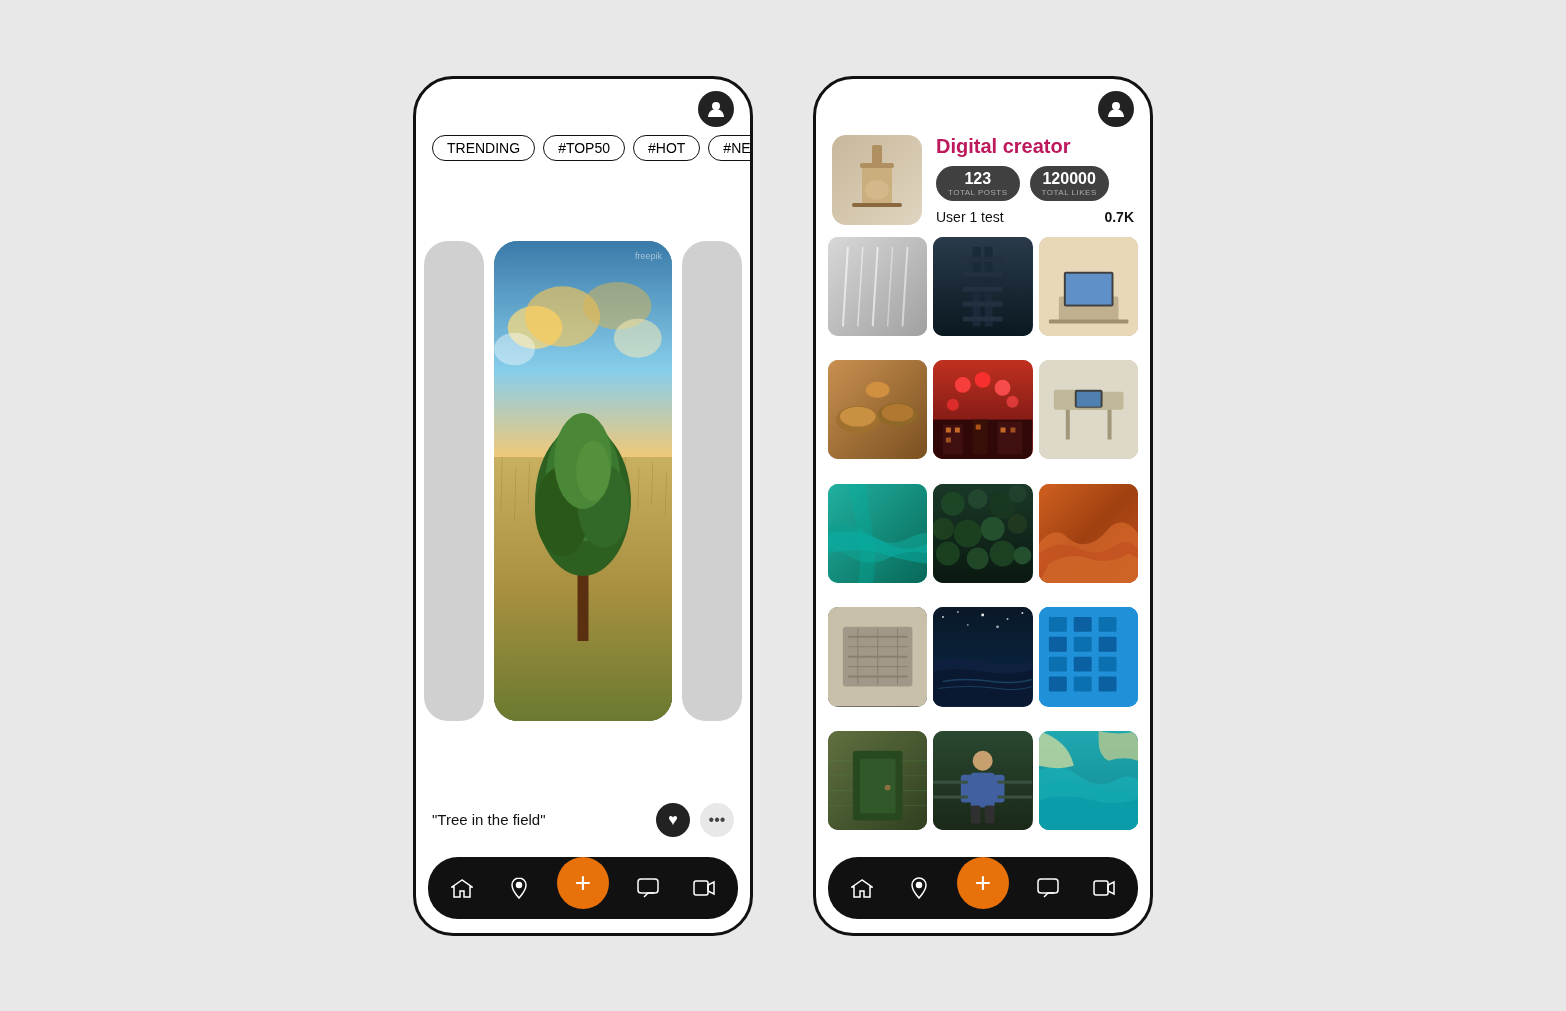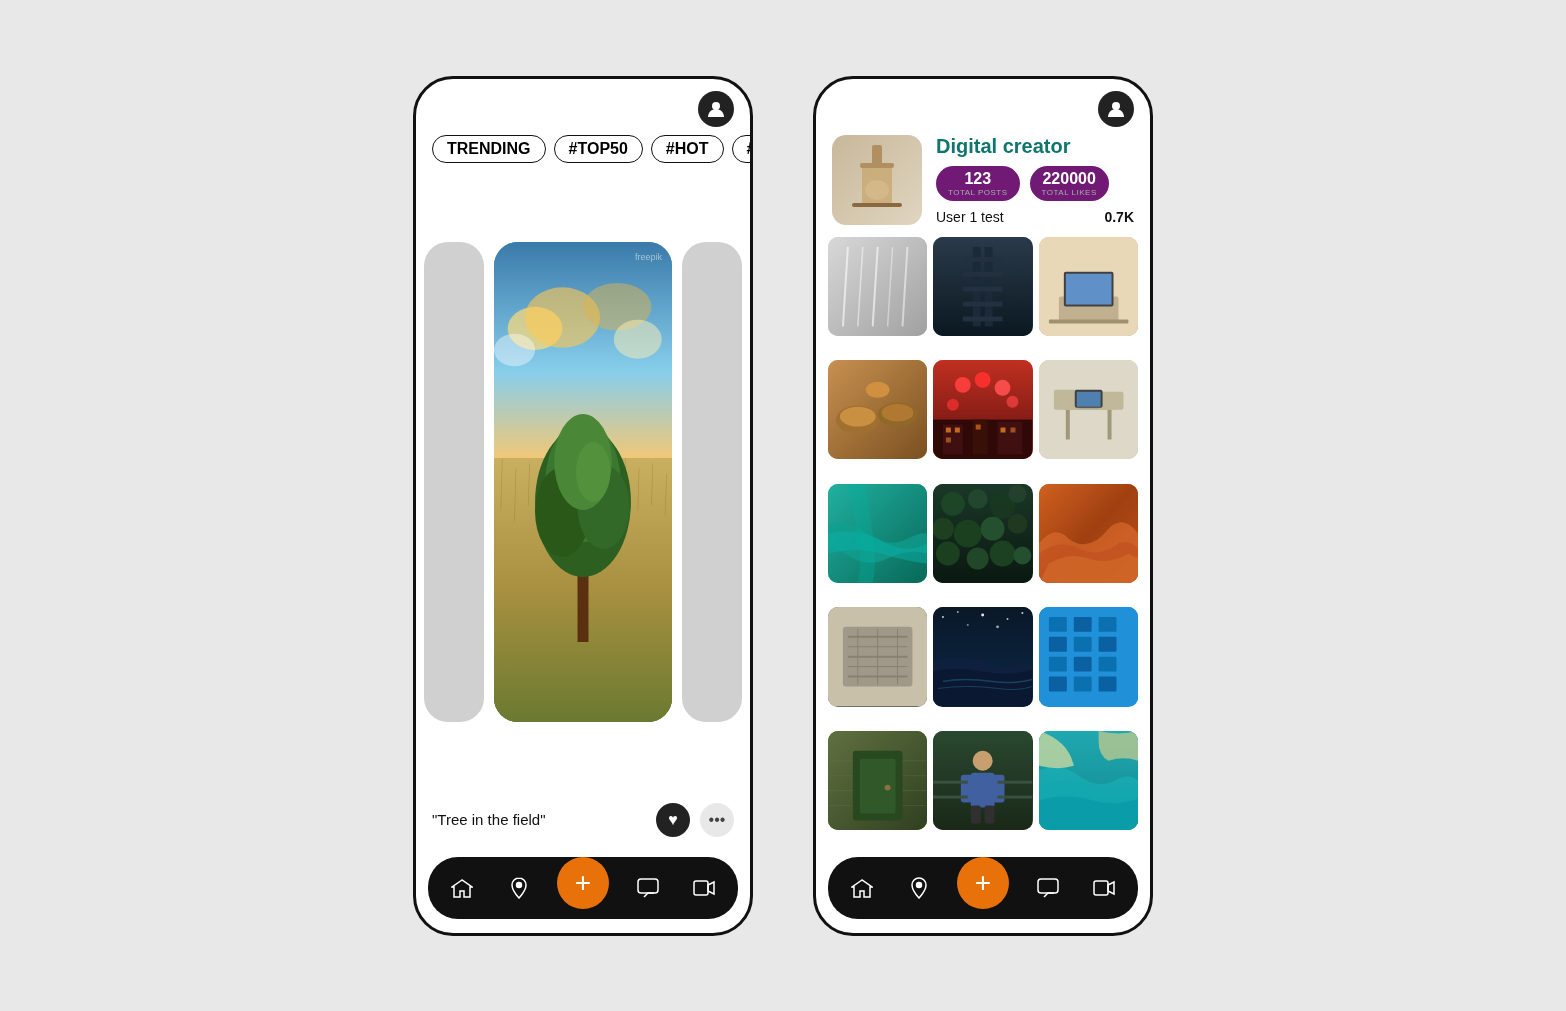--- a/index.html
+++ b/index.html
@@ -52,22 +52,22 @@
       display: flex;
       gap: 8px;
       padding: 0 16px 10px;
       flex-shrink: 0;
       overflow: hidden;
     }
     .tag-pill {
       border: 1.5px solid #111;
       border-radius: 20px;
       padding: 4px 14px;
-      font-size: 16px;
-      font-weight: 700;
+      font-size: 14px;
+      font-weight: 400;
       white-space: nowrap;
     }
 
     .carousel-area {
       flex: 1;
       display: flex;
       align-items: center;
       justify-content: center;
       gap: 10px;
       padding: 0 8px;
@@ -207,32 +207,32 @@
       overflow: hidden;
     }
 
     .profile-info {
       flex: 1;
     }
 
     .profile-title {
       font-size: 20px;
       font-weight: 700;
-      color: #0f766e;
+      color: #be185d;
       margin-bottom: 8px;
     }
 
     .stats-row {
       display: flex;
       gap: 10px;
       margin-bottom: 8px;
     }
 
     .stat-badge {
-      background: #701a75;
+      background: #404040;
       color: #fff;
       border-radius: 20px;
       padding: 4px 12px;
       display: flex;
       flex-direction: column;
       align-items: center;
     }
 
     .stat-number {
       font-size: 16px;
@@ -449,21 +449,21 @@
     </div>
 
     <div class="profile-info">
       <div class="profile-title">Digital creator</div>
       <div class="stats-row">
         <div class="stat-badge">
           <span class="stat-number">123</span>
           <span class="stat-label">TOTAL POSTS</span>
         </div>
         <div class="stat-badge">
-          <span class="stat-number">220000</span>
+          <span class="stat-number">120000</span>
           <span class="stat-label">TOTAL LIKES</span>
         </div>
       </div>
       <div class="user-row">
         <span class="user-name">User 1 test</span>
         <span class="user-followers">0.7K</span>
       </div>
     </div>
   </div>
 

